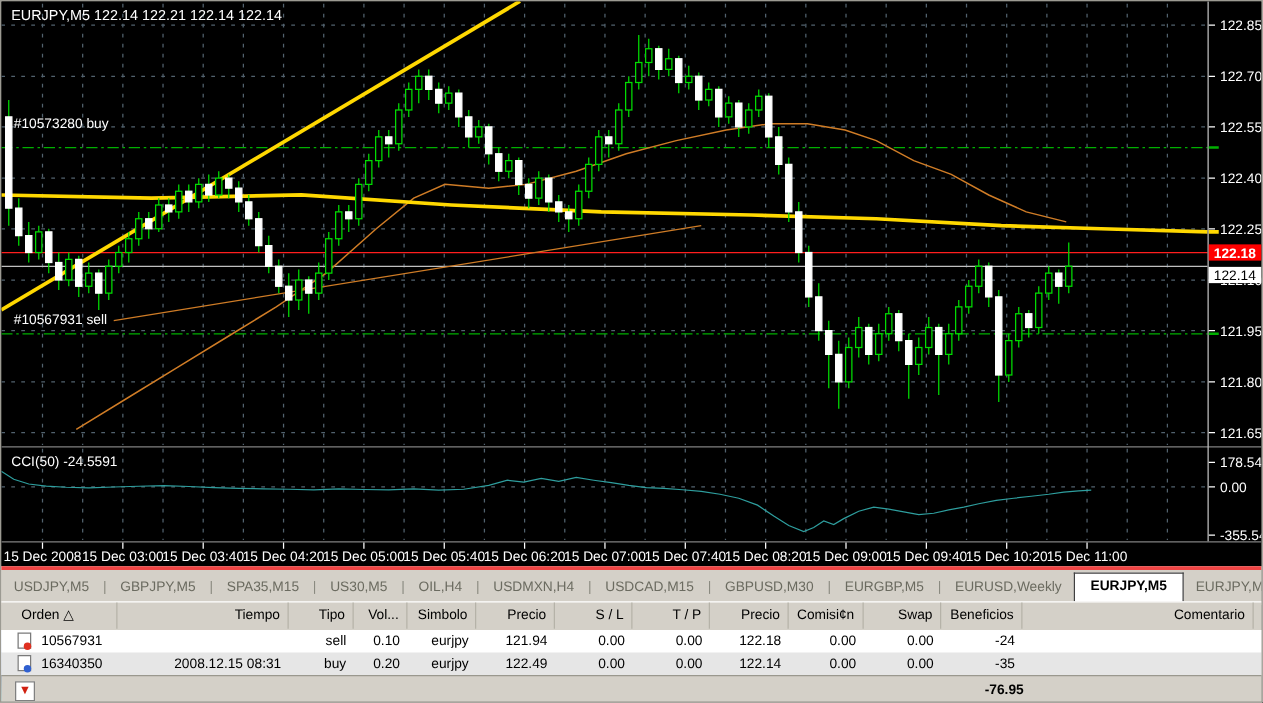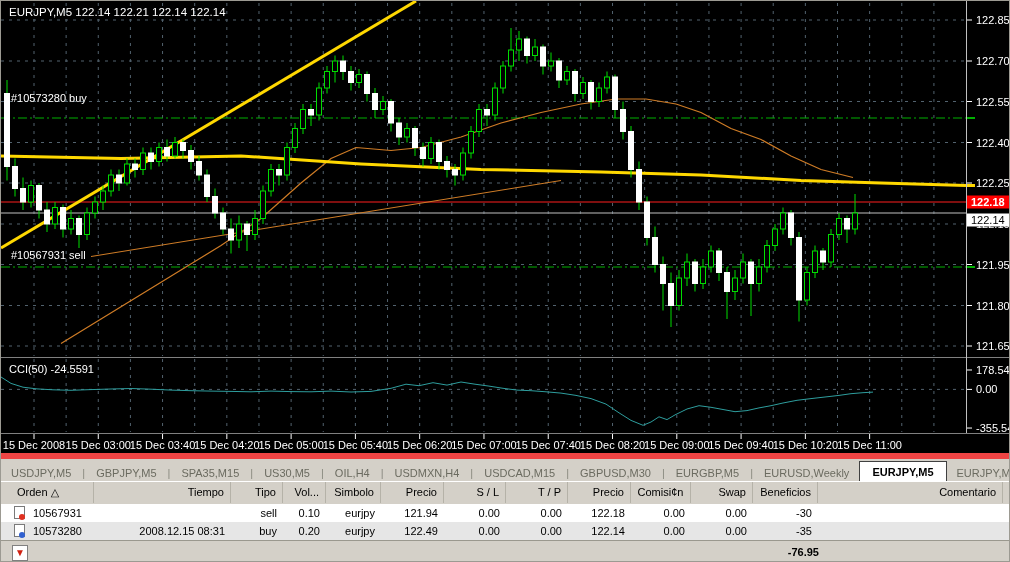--- a/index.html
+++ b/index.html
@@ -3,21 +3,21 @@
 <meta charset="utf-8">
 <style>
   html,body{margin:0;padding:0;background:#d4d0c8;}
   #app{position:relative;width:1010px;height:562px;overflow:hidden;
        font-family:"Liberation Sans",sans-serif;font-size:11px;
        border:1px solid #9c9a92;box-sizing:border-box;background:#d4d0c8;}
   #chart-wrap{position:absolute;left:0;top:0;width:1010px;height:452px;background:#000;}
   #chart-svg{display:block;}
   
   #tabs-row{position:absolute;left:0;top:452px;width:1010px;height:28px;
-            background:#d4d0c8;border-top:6px solid #ef4444;display:flex;align-items:center;}
+            background:#d4d0c8;border-top:3px solid #ef4444;display:flex;align-items:center;}
   .tab{padding:4px 10px 5px 10px;color:#6b6b60;cursor:default;white-space:nowrap;}
   .tab.active{background:#ffffff;color:#000;border:1px solid #404040;border-bottom:1px solid #fff;
               padding:4px 12px 6px 12px;margin-top:-1px;font-weight:bold;}
   .tab-sep{color:#8a8a80;padding:0 1px;}
   
   #terminal-header{position:absolute;left:0;top:480px;width:1010px;height:22px;background:#d4d0c8;
                    border-top:1px solid #ffffff;border-bottom:1px solid #9a988e;}
   .hcell{position:absolute;top:0;height:21px;line-height:21px;color:#000;
          border-right:1px solid #b5b2a8;box-sizing:border-box;padding:0 6px;overflow:hidden;white-space:nowrap;}
   #terminal-close{position:absolute;left:2px;top:481px;width:12px;height:14px;font-weight:bold;
@@ -456,26 +456,26 @@
         <div class="tcell" style="left: 10px; width: 83px; text-align: left; padding-left: 22px;">10567931</div>
         <div class="tcell" style="left: 230px; width: 52px; text-align: right;">sell</div>
         <div class="tcell" style="left: 282px; width: 43px; text-align: right;">0.10</div>
         <div class="tcell" style="left: 325px; width: 55px; text-align: right;">eurjpy</div>
         <div class="tcell" style="left: 380px; width: 63px; text-align: right;">121.94</div>
         <div class="tcell" style="left: 443px; width: 62px; text-align: right;">0.00</div>
         <div class="tcell" style="left: 505px; width: 62px; text-align: right;">0.00</div>
         <div class="tcell" style="left: 567px; width: 63px; text-align: right;">122.18</div>
         <div class="tcell" style="left: 630px; width: 60px; text-align: right;">0.00</div>
         <div class="tcell" style="left: 690px; width: 62px; text-align: right;">0.00</div>
-        <div class="tcell" style="left: 752px; width: 65px; text-align: right;">-30</div>
+        <div class="tcell" style="left: 752px; width: 65px; text-align: right;">-24</div>
         <div class="tcell" style="left: 817px; width: 185px; text-align: right;"></div>
       </div>
       <div class="trow" style="top: 18px; background: rgb(230, 230, 230);">
         <div class="doc-icon buy"></div>
-        <div class="tcell" style="left: 10px; width: 83px; text-align: left; padding-left: 22px;">10573280</div>
+        <div class="tcell" style="left: 10px; width: 83px; text-align: left; padding-left: 22px;">16340350</div>
         <div class="tcell" style="left: 93px; width: 137px; text-align: right;">2008.12.15 08:31</div>
         <div class="tcell" style="left: 230px; width: 52px; text-align: right;">buy</div>
         <div class="tcell" style="left: 282px; width: 43px; text-align: right;">0.20</div>
         <div class="tcell" style="left: 325px; width: 55px; text-align: right;">eurjpy</div>
         <div class="tcell" style="left: 380px; width: 63px; text-align: right;">122.49</div>
         <div class="tcell" style="left: 443px; width: 62px; text-align: right;">0.00</div>
         <div class="tcell" style="left: 505px; width: 62px; text-align: right;">0.00</div>
         <div class="tcell" style="left: 567px; width: 63px; text-align: right;">122.14</div>
         <div class="tcell" style="left: 630px; width: 60px; text-align: right;">0.00</div>
         <div class="tcell" style="left: 690px; width: 62px; text-align: right;">0.00</div>

